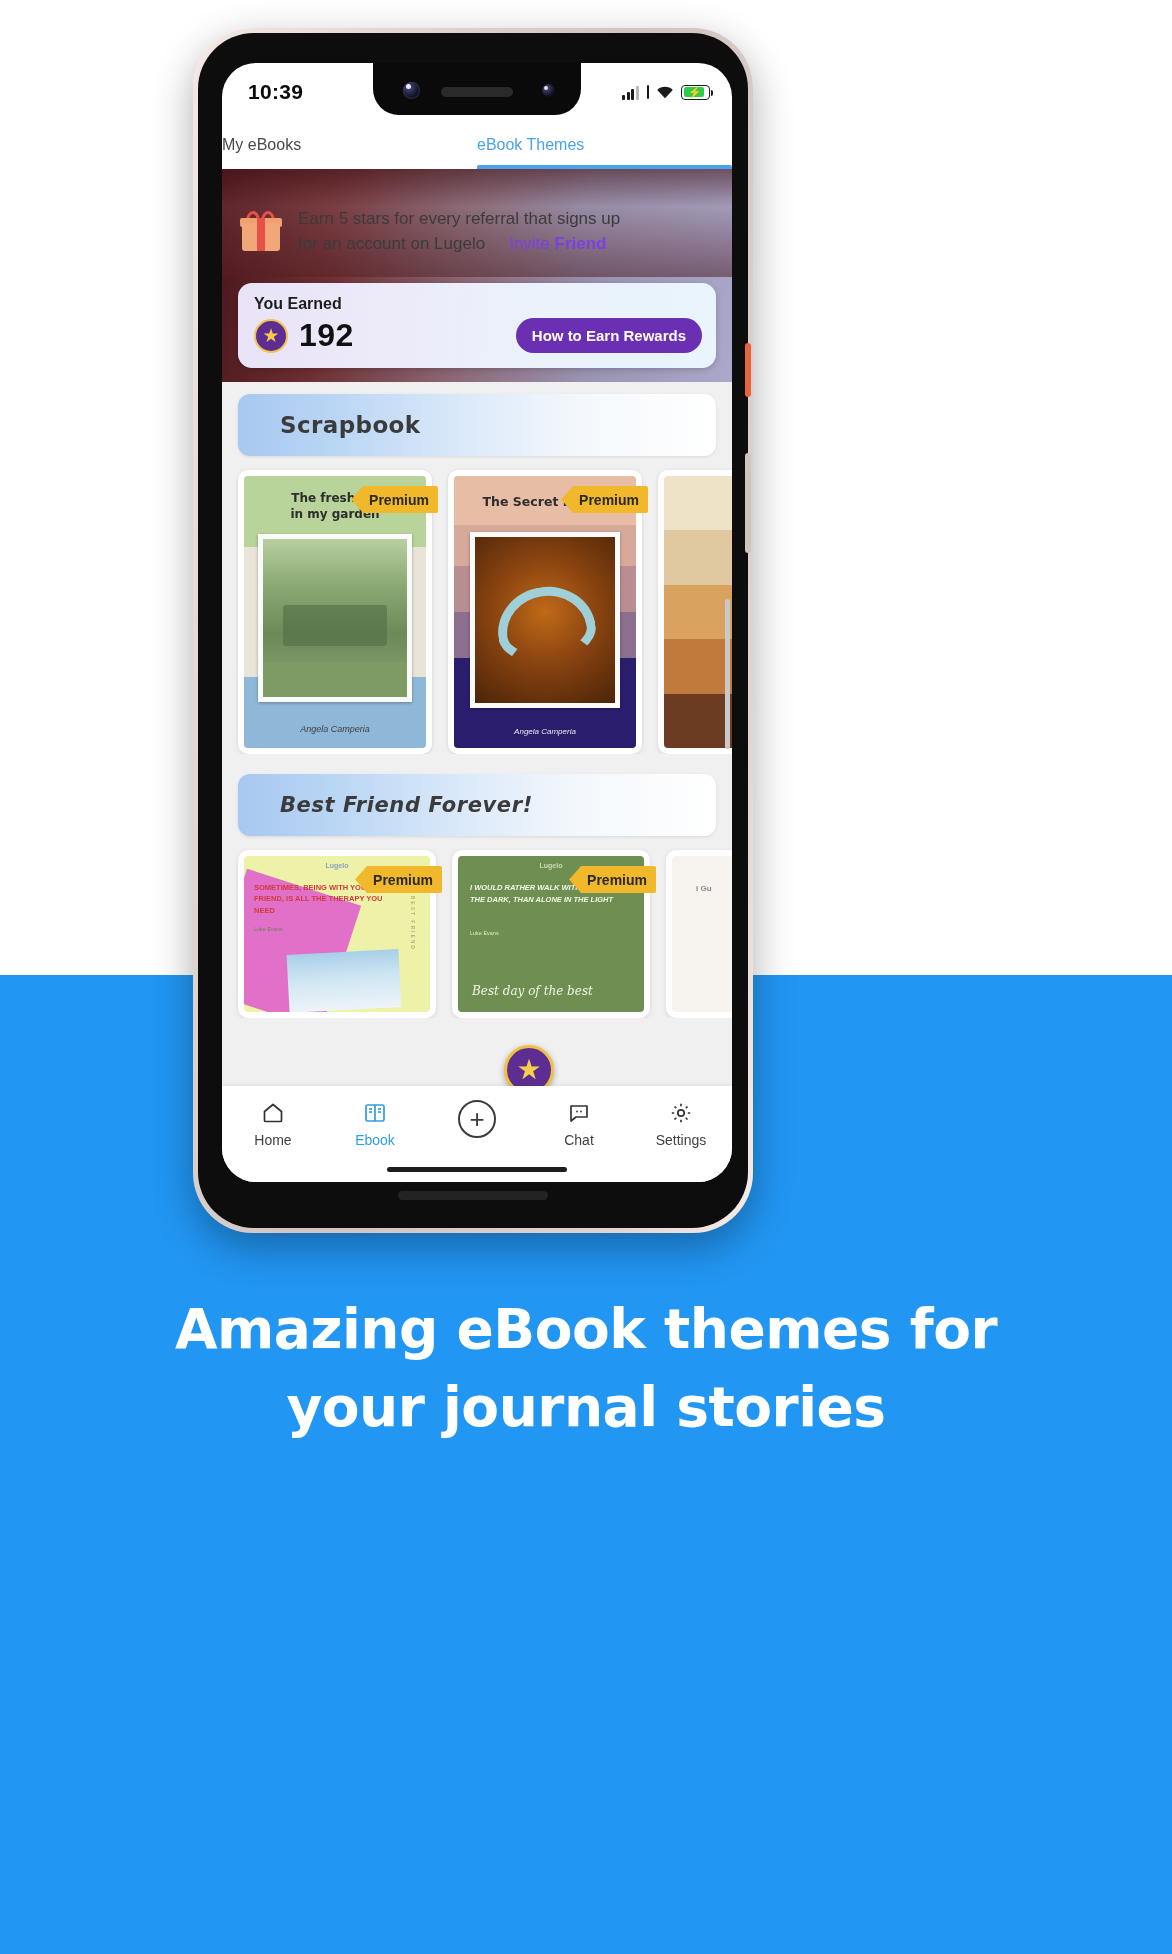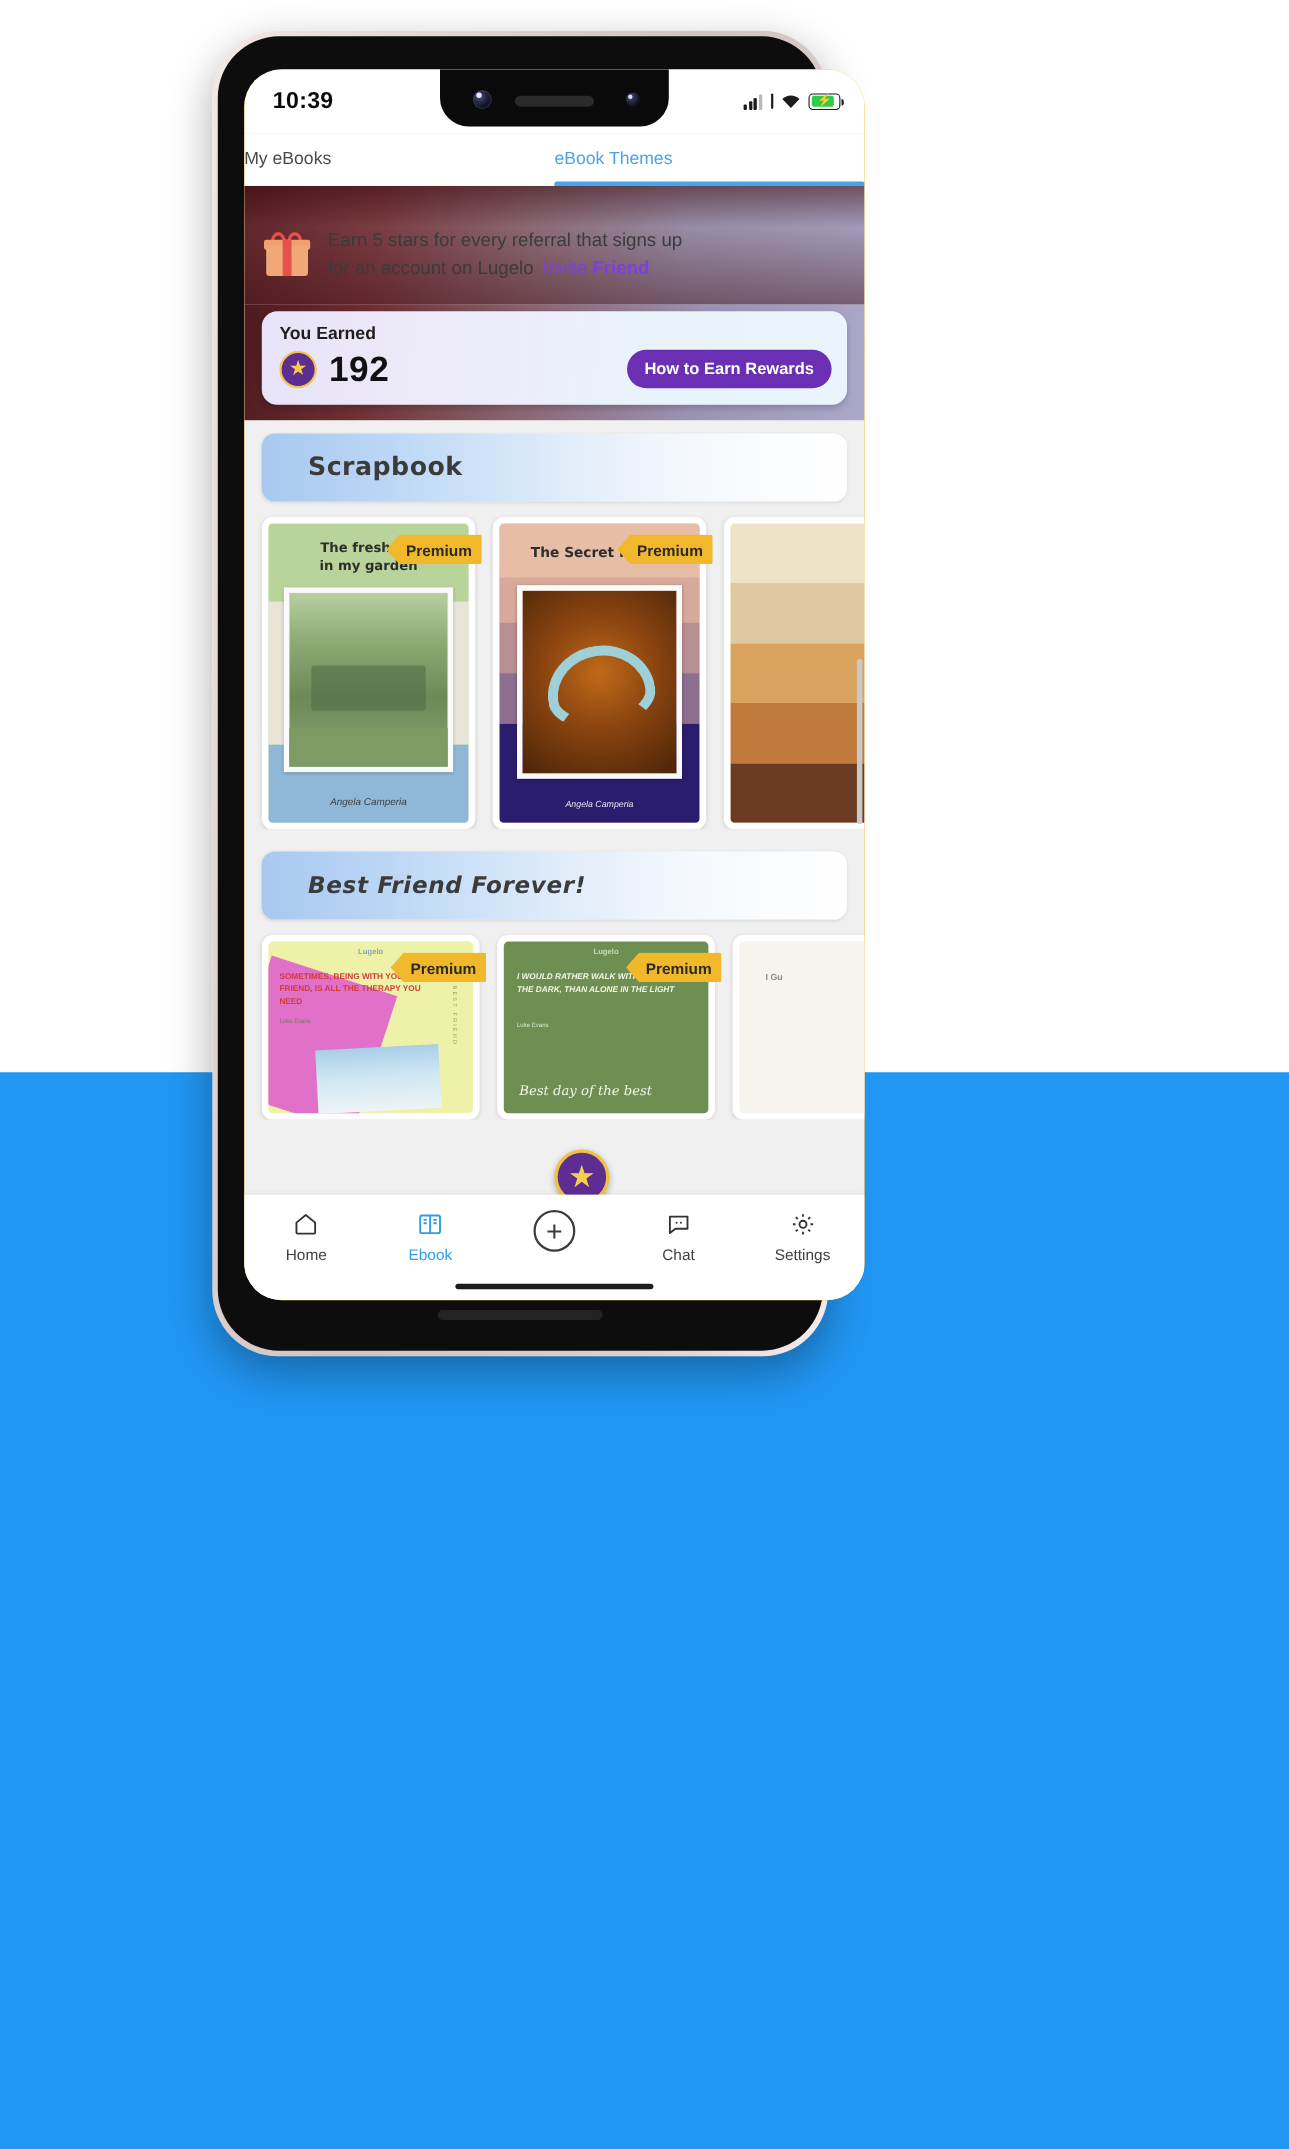--- a/index.html
+++ b/index.html
@@ -28,23 +28,23 @@
   .phone-inner {
     width: 100%; height: 100%;
     border-radius: 56px;
     background: #0d0d0d;
     padding: 13px 12px 13px 12px;
     position: relative;
   }
   .screen {
     position: absolute;
     left: 24px; top: 30px;
-    width: 564px; height: 1119px;
+    width: 510px; height: 1119px;
     border-radius: 34px;
-    background: #eab308;
+    background: #701a75;
     overflow: hidden;
   }
   
   .btn-power { position: absolute; right: -3px; top: 310px; width: 6px; height: 54px; background: #e8643c; border-radius: 3px; }
   .btn-vol   { position: absolute; right: -3px; top: 420px; width: 6px; height: 100px; background: #cfc4c0; border-radius: 3px; }
   .speaker-bottom { position:absolute; left:50%; transform:translateX(-50%); bottom: 28px; width: 150px; height: 9px; border-radius: 6px; background:#232323; }
 
   
   .notch {
     position: absolute; left: 50%; transform: translateX(-50%);
@@ -98,21 +98,21 @@
   }
   .ref-banner::before{content:"";position:absolute;inset:0;background:linear-gradient(180deg,rgba(60,12,16,.55) 0%,rgba(120,80,90,.12) 35%,rgba(70,20,25,.5) 100%);}
   .gift { width: 42px; height: 40px; position: relative; flex: 0 0 42px; z-index:2; }
   .gift .box { position:absolute; left:2px; top:12px; width: 38px; height: 28px; background:#f0a878; border-radius:3px; }
   .gift .lid { position:absolute; left:0; top:7px; width: 42px; height: 9px; background:#efa06e; border-radius:2px; }
   .gift .rib { position:absolute; left:17px; top:7px; width: 8px; height: 33px; background:#e8504a; }
   .gift .bowl{ position:absolute; left:6px; top:0px; width: 14px; height: 11px; border:3px solid #e8504a; border-radius:50% 50% 0 0 / 90% 90% 0 0; }
   .gift .bowr{ position:absolute; left:21px; top:0px; width: 14px; height: 11px; border:3px solid #e8504a; border-radius:50% 50% 0 0 / 90% 90% 0 0; }
   .ref-text { margin-left: 16px; z-index:2; line-height: 1.5; }
   .ref-text .l1, .ref-text .l2 { font-size: 17px; color: #3b3b3b; }
-  .ref-line2 { display:flex; align-items:flex-end; gap: 8px; }
+  .ref-line2 { display:flex; align-items:flex-end; gap: 24px; }
   .invite { font-size: 17px; color: #7b3fe4; font-weight: 500; }
   .invite .b { font-weight: 700; }
 
   
   .earned-wrap { position: relative; padding: 6px 16px 14px 16px;
      background: linear-gradient(100deg,#4e1a1f 0%,#6d2f33 20%,#8a6470 45%,#9a93b2 72%,#aba8ca 100%); }
   .earned-card {
     background: linear-gradient(95deg,#e8e3f8 0%,#edeaf9 30%,#eaf2fb 62%,#e9f4fd 100%);
     border-radius: 14px; padding: 12px 14px 14px 16px; position: relative;
     box-shadow: 0 2px 6px rgba(0,0,0,.18);
@@ -464,13 +464,17 @@
               </div>
               <div class="lbl">Settings</div>
             </div>
           </div>
           <div class="home-indicator"></div>
         </div>
       </div>
     </div>
   </div>
 
+  <div class="caption">
+    <div>Amazing eBook themes for</div>
+    <div>your journal stories</div>
+  </div>
 </div>
 
 </body></html>

